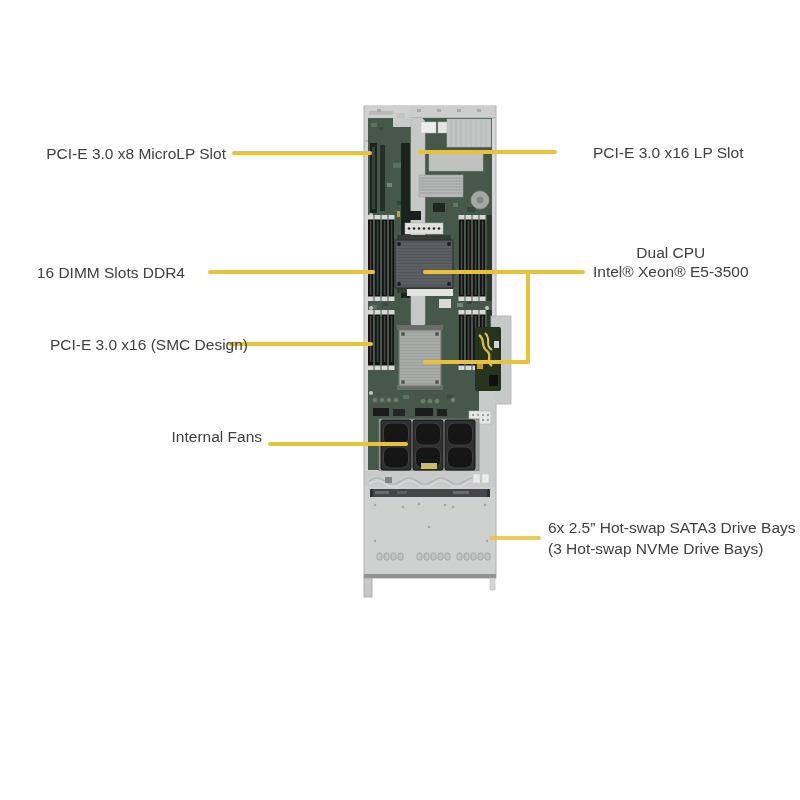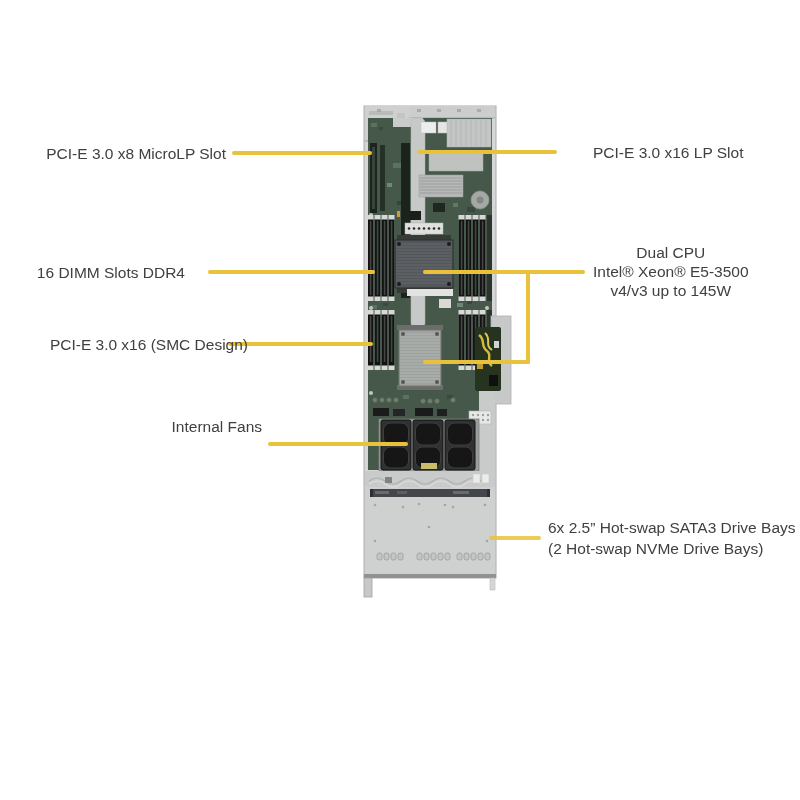--- a/index.html
+++ b/index.html
@@ -302,25 +302,24 @@
 
   <div class="label" style="right:574px;top:144px;">PCI-E 3.0 x8 MicroLP Slot</div>
 
   <div class="label" style="left:565px;top:143px;margin-left:28px;">PCI-E 3.0 x16 LP Slot</div>
 
   <div class="label" style="right:615px;top:263px;">16 DIMM Slots DDR4</div>
 
   <div class="label" style="left:593px;top:243px;text-align:center;">
     <span class="ln">Dual CPU</span>
     <span class="ln">Intel® Xeon® E5-3500</span>
-    <span class="ln">v4/v3 up to 145W</span>
   </div>
 
   <div class="label" style="right:552px;top:335px;">PCI-E 3.0 x16 (SMC Design)</div>
 
-  <div class="label" style="right:538px;top:417px;margin-left:28px;">Internal Fans</div>
+  <div class="label" style="right:538px;top:427px;margin-left:28px;">Internal Fans</div>
 
   <div class="label bays" style="left:548px;top:517px;">
     <span class="ln">6x 2.5” Hot-swap SATA3 Drive Bays</span>
-    <span class="ln">(2 Hot-swap NVMe Drive Bays)</span>
+    <span class="ln">(3 Hot-swap NVMe Drive Bays)</span>
   </div>
 
 </div>
 
 </body></html>

